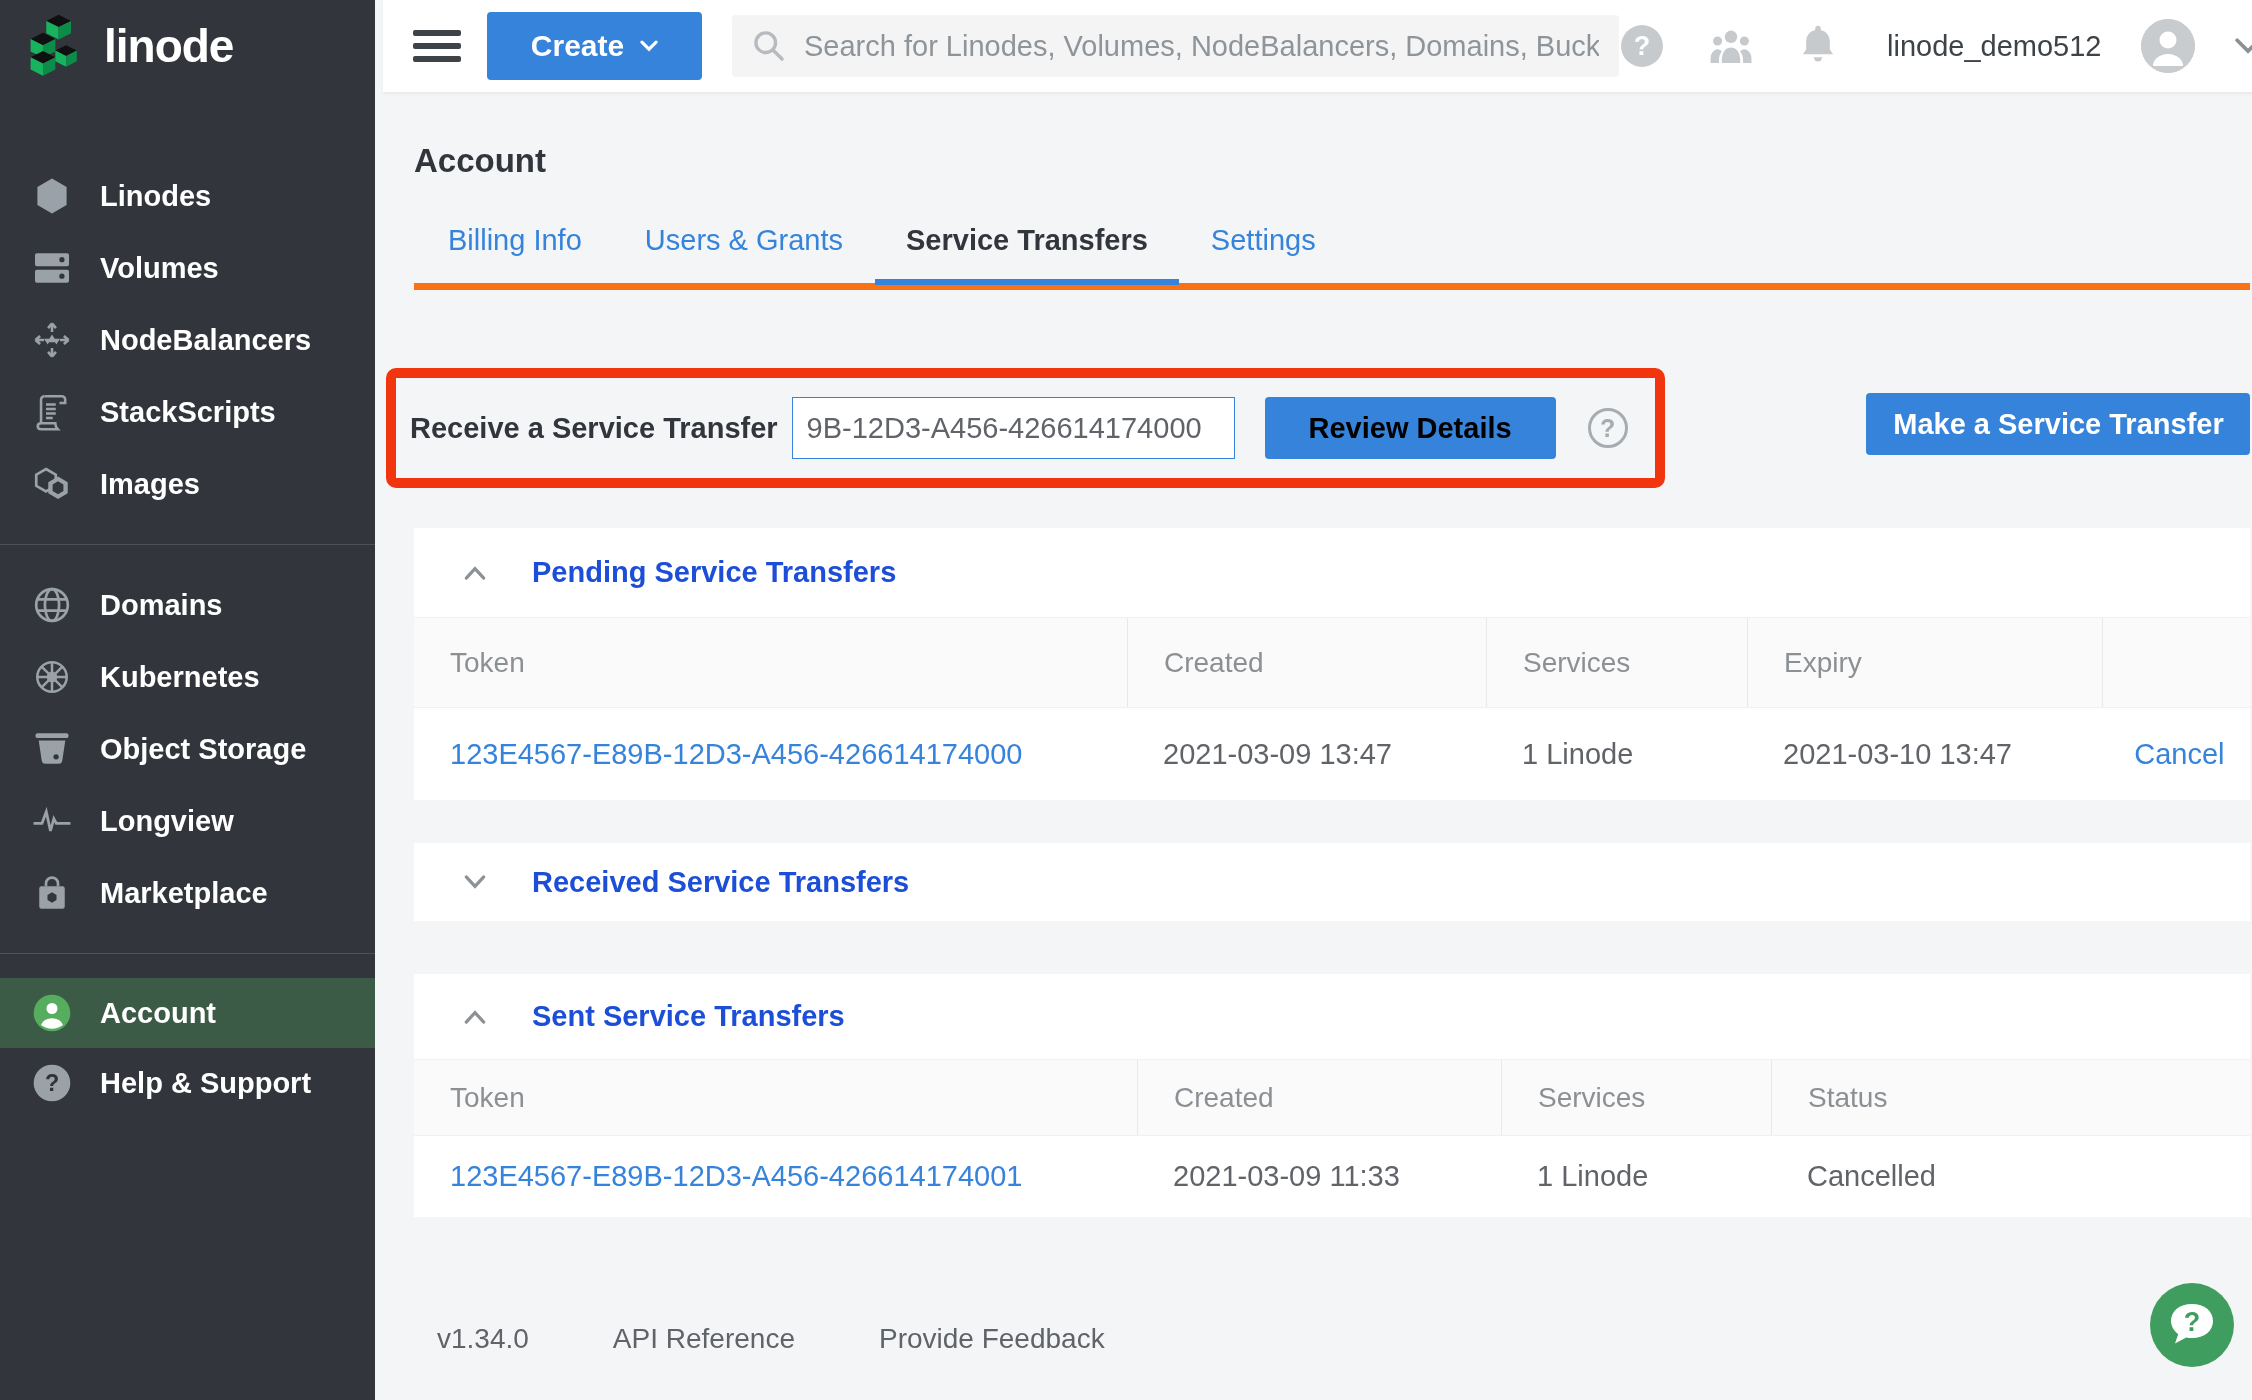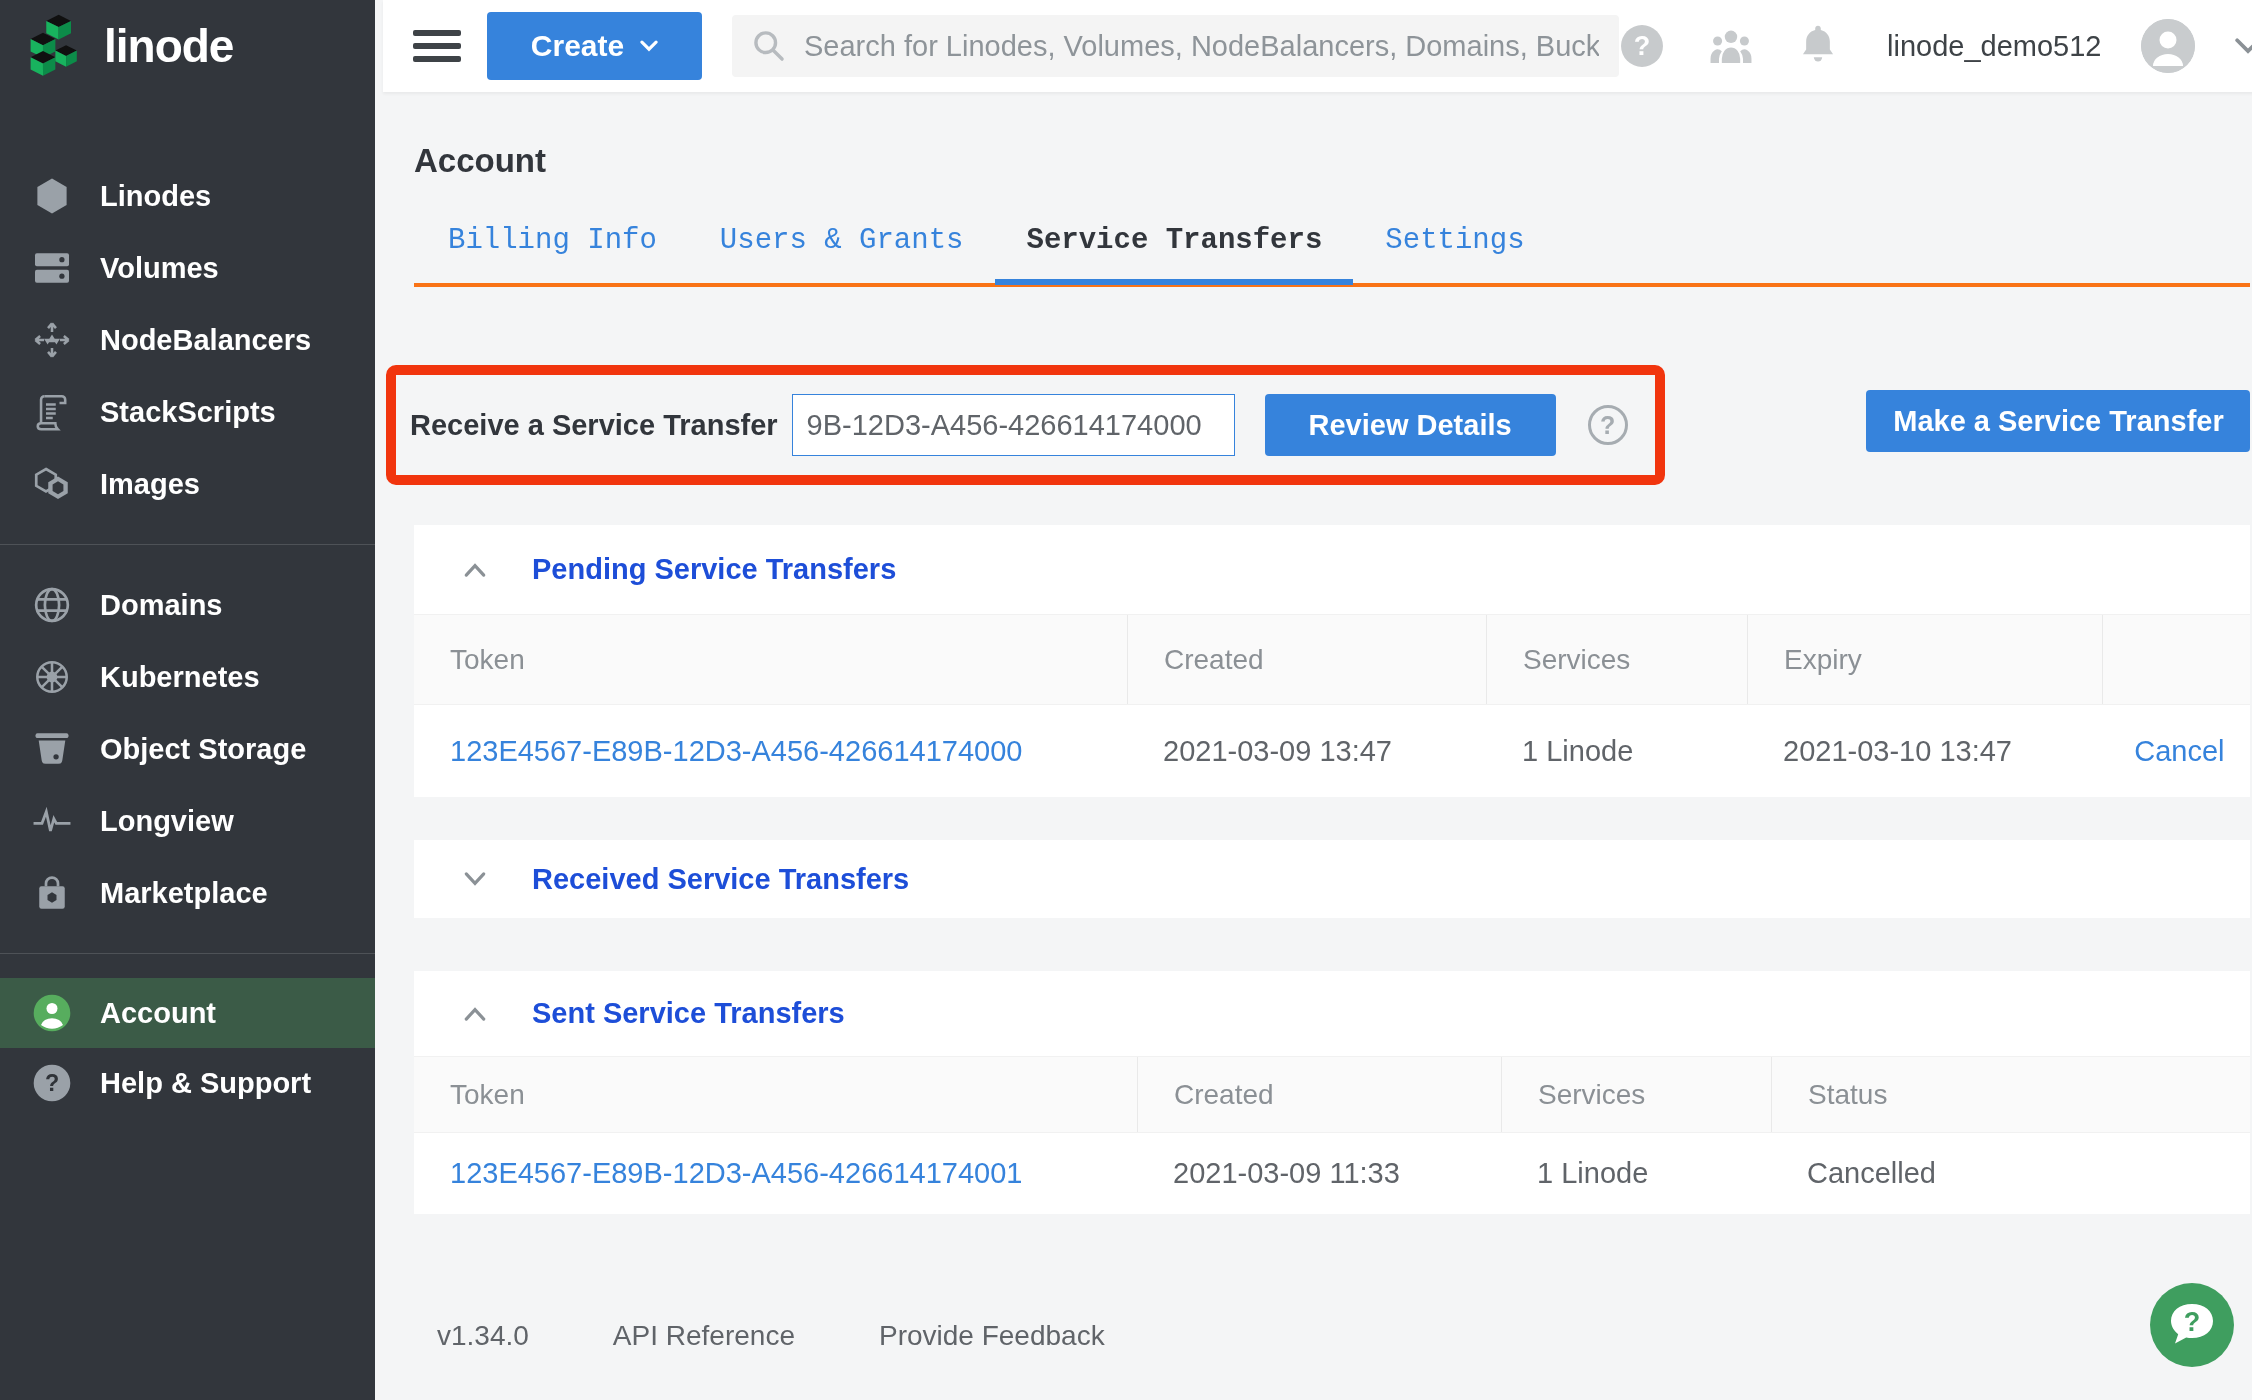--- a/index.html
+++ b/index.html
@@ -35,34 +35,34 @@
   .searchbox input::placeholder { color:#8e9499; opacity:1; }
   .top-right { margin-left:auto; display:flex; align-items:center; gap:42px; }
   .icon-btn { background:none; border:none; cursor:pointer; display:flex; align-items:center; }
   .user-menu { display:flex; align-items:center; gap:40px; cursor:pointer; margin-left:6px; }
   .username { font-size:29px; color:#3e4347; }
   .avatar { width:54px; height:54px; border-radius:50%; background:#c9ccce; overflow:hidden; position:relative; }
 
   
   .content { padding:0 33px 0 31px; position:relative; }
   .page-title { margin-top:50px; font-size:33px; font-weight:600; color:#32363c; }
-  .tabs { margin-top:44px; display:flex; gap:63px; border-bottom:4px solid #f97316; padding-left:34px;font-family:Liberation Mono, monospace; }
+  .tabs { margin-top:44px; display:flex; gap:63px; border-bottom:7px solid #f97316; padding-left:34px; }
   .tab { position:relative; font-size:29px; color:#3683dc; padding-bottom:26px; cursor:pointer; text-decoration:none; }
   .tab.active { color:#32363c; font-weight:700; }
   .tab.active::after { content:""; position:absolute; left:-31px; right:-31px; bottom:-2px; height:6px; background:#3683dc; }
 
   
   .transfer-row { position:relative; height:120px; margin-top:78px; }
   .annotation-box { position:absolute; left:-28px; top:0; width:1279px; height:120px;
     border:10px solid #f1350e; border-radius:10px; display:flex; align-items:center; padding:0 14px; }
   .receive-label { font-size:29px; font-weight:700; color:#32363c; white-space:nowrap; }
   .token-input { margin-left:14px; width:443px; height:62px; border:1px solid #3683dc; background:#fff;
     font-size:29px; color:#606469; padding:0 14px; outline:none; font-family:inherit; }
   .review-btn { margin-left:30px; width:291px; height:62px; background:#3683dc; border:none; border-radius:4px;
-    color:#ffffff; font-size:29px; font-weight:600; cursor:pointer; font-family:inherit; }
+    color:#000000; font-size:29px; font-weight:600; cursor:pointer; font-family:inherit; }
   .q-outline { margin-left:32px; width:40px; height:40px; border:3px solid #a6acb1; border-radius:50%;
     color:#a6acb1; font-size:25px; font-weight:700; display:flex; align-items:center; justify-content:center; cursor:pointer; background:none; }
   .make-btn { position:absolute; right:0; top:25px; width:384px; height:62px; background:#3683dc; border:none;
     border-radius:4px; color:#fff; font-size:29px; font-weight:600; cursor:pointer; font-family:inherit; }
 
   
   .panel { background:#fff; }
   .panel-head { display:flex; align-items:center; padding-left:49px; gap:45px; cursor:pointer; }
   .panel-title { font-size:29px; font-weight:700; color:#1d4ed8; }
   .thead { display:flex; background:#fafafa; border-top:1px solid #f1f1f1; }

